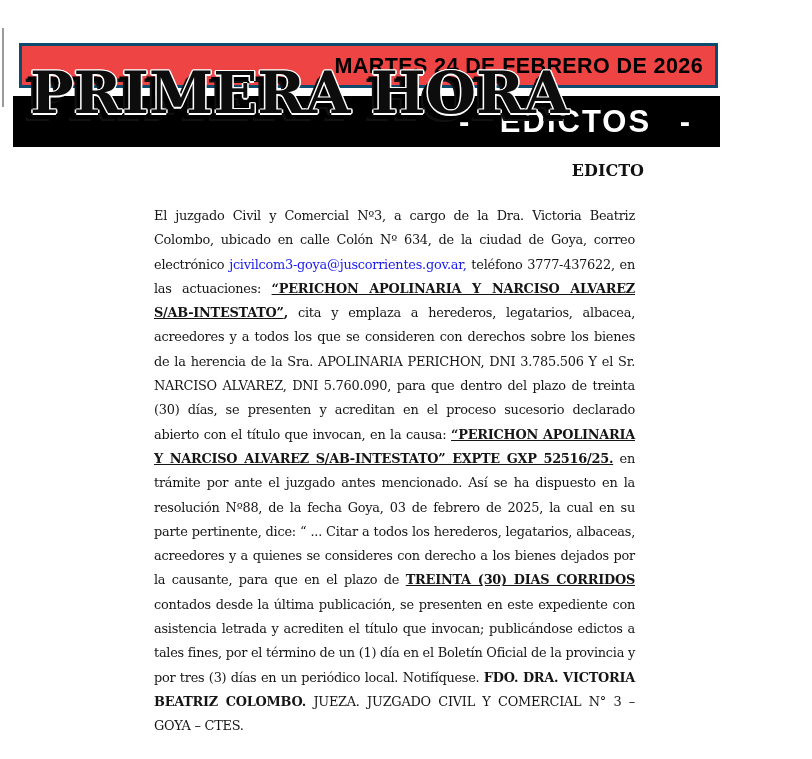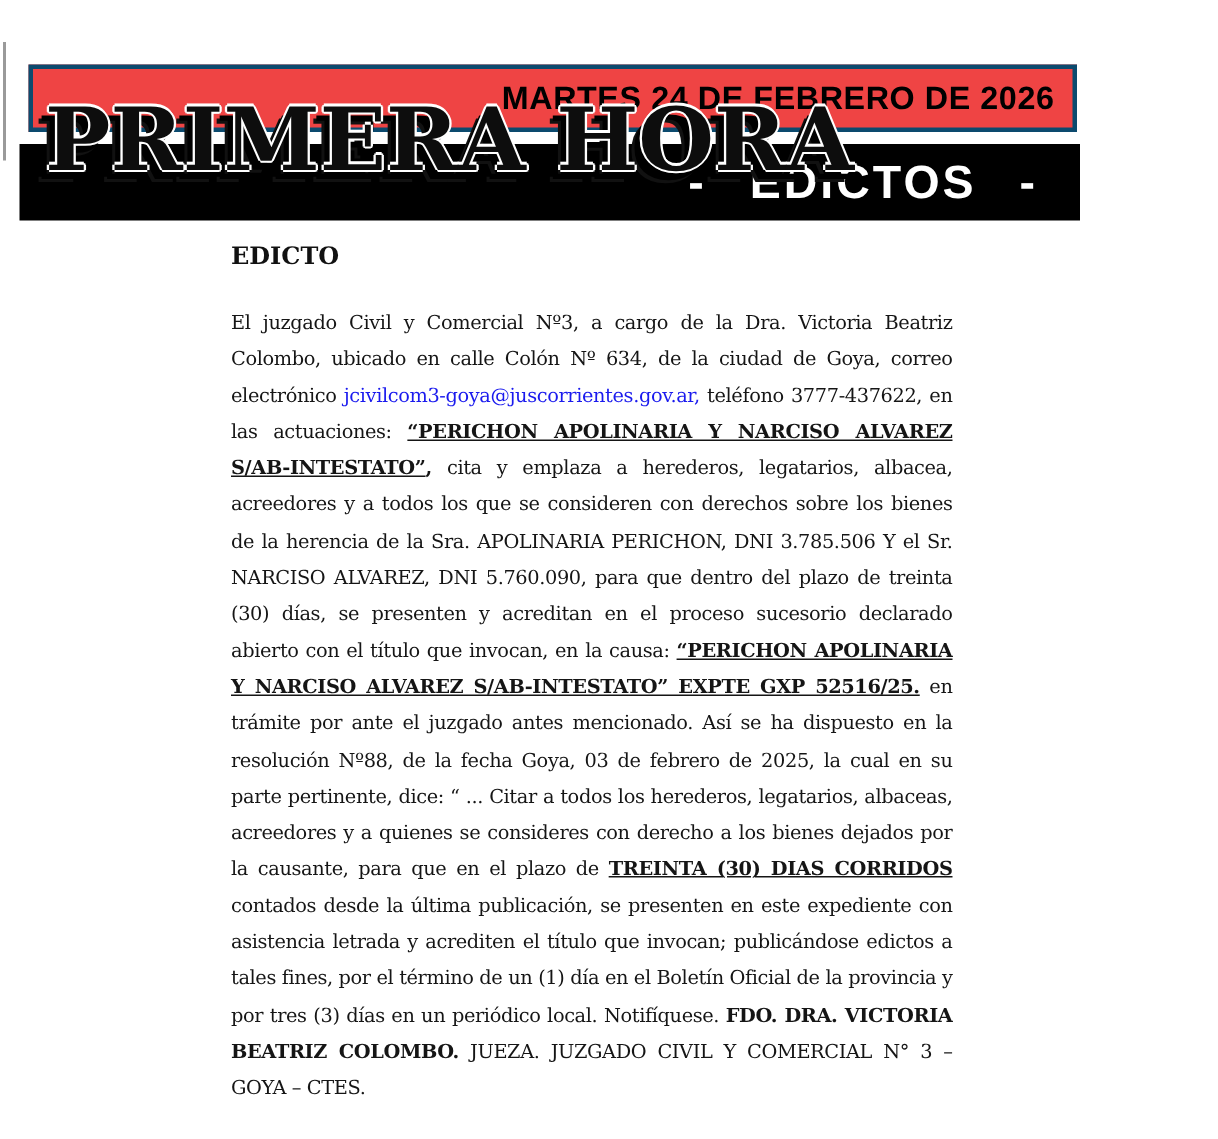--- a/index.html
+++ b/index.html
@@ -54,22 +54,22 @@
     font-size:58px; line-height:1; letter-spacing:0px; color:#0d0d0d;
     -webkit-text-stroke:2px #f3f3f3; paint-order:stroke fill;
     text-shadow:
       -1.5px 0 0 #fff, 1.5px 0 0 #fff, 0 1.5px 0 #fff, 0 -1.5px 0 #fff,
       -5px 6px 0 #000, -7px 8px 0 #111;
     white-space:nowrap;
   }
 
   
   .edicto-title {
-    position:absolute; left:154px; top:161px; width:480px;
-    text-align:left; font-weight:bold; font-size:16px; color:#111;
+    position:absolute; left:164px; top:161px; width:480px;
+    text-align:right; font-weight:bold; font-size:16px; color:#111;
   }
   .edicto-body {
     position:absolute; left:154px; top:204px; width:481px;
     font-size:12.9px; letter-spacing:-0.25px; line-height:24.3px;
     text-align:justify; color:#151515;
   }
   .seg-link { color:#1a1aee; cursor:pointer; }
   .seg-bold { font-weight:bold; }
   .seg-bold-underline { font-weight:bold; text-decoration:underline; }
   .seg-underline { text-decoration:underline;font-weight:bold; }

